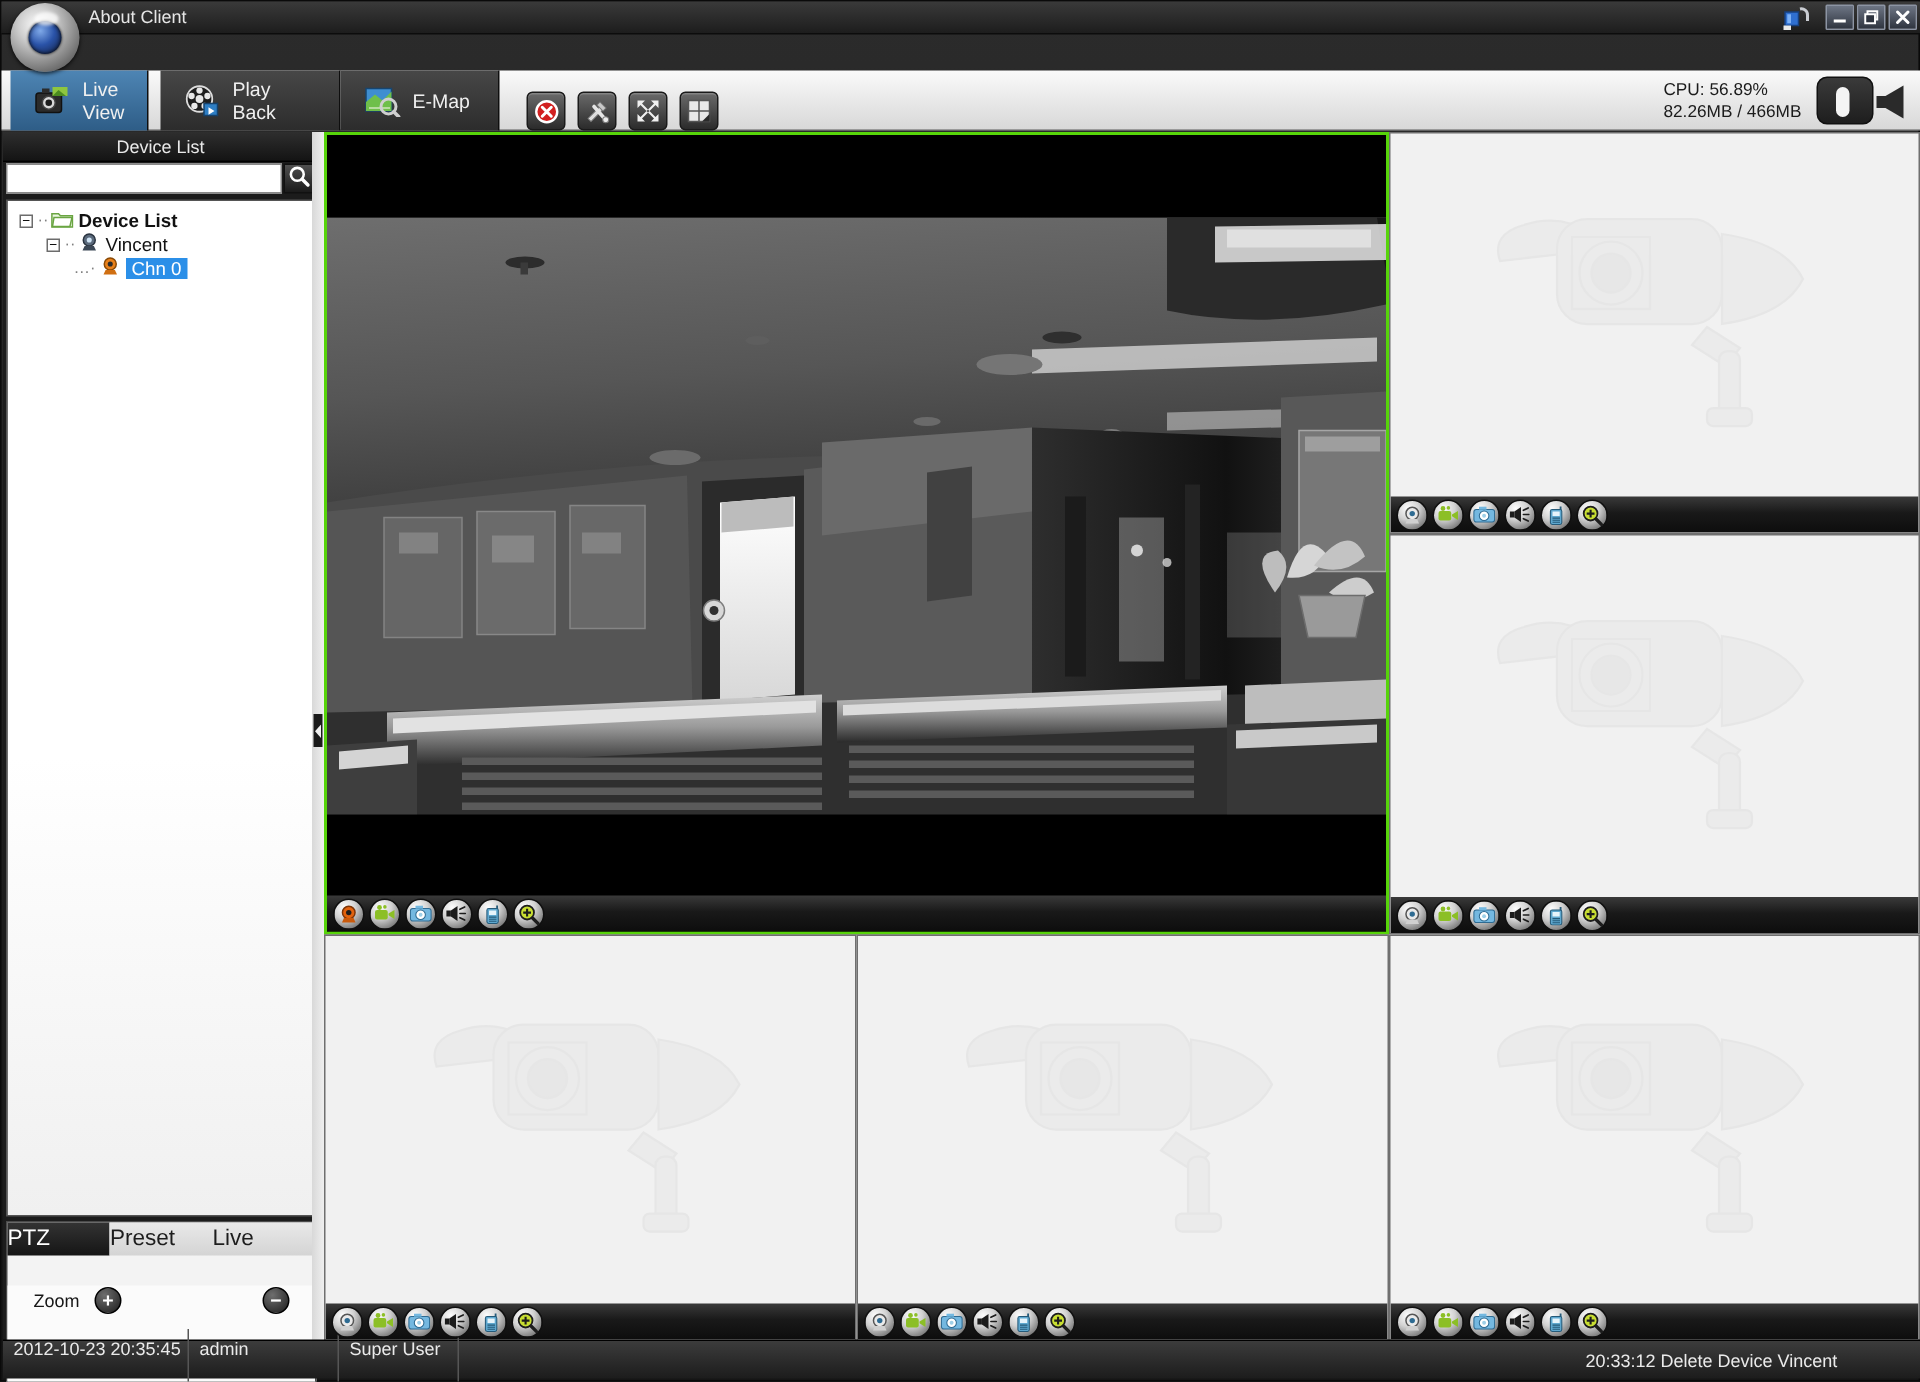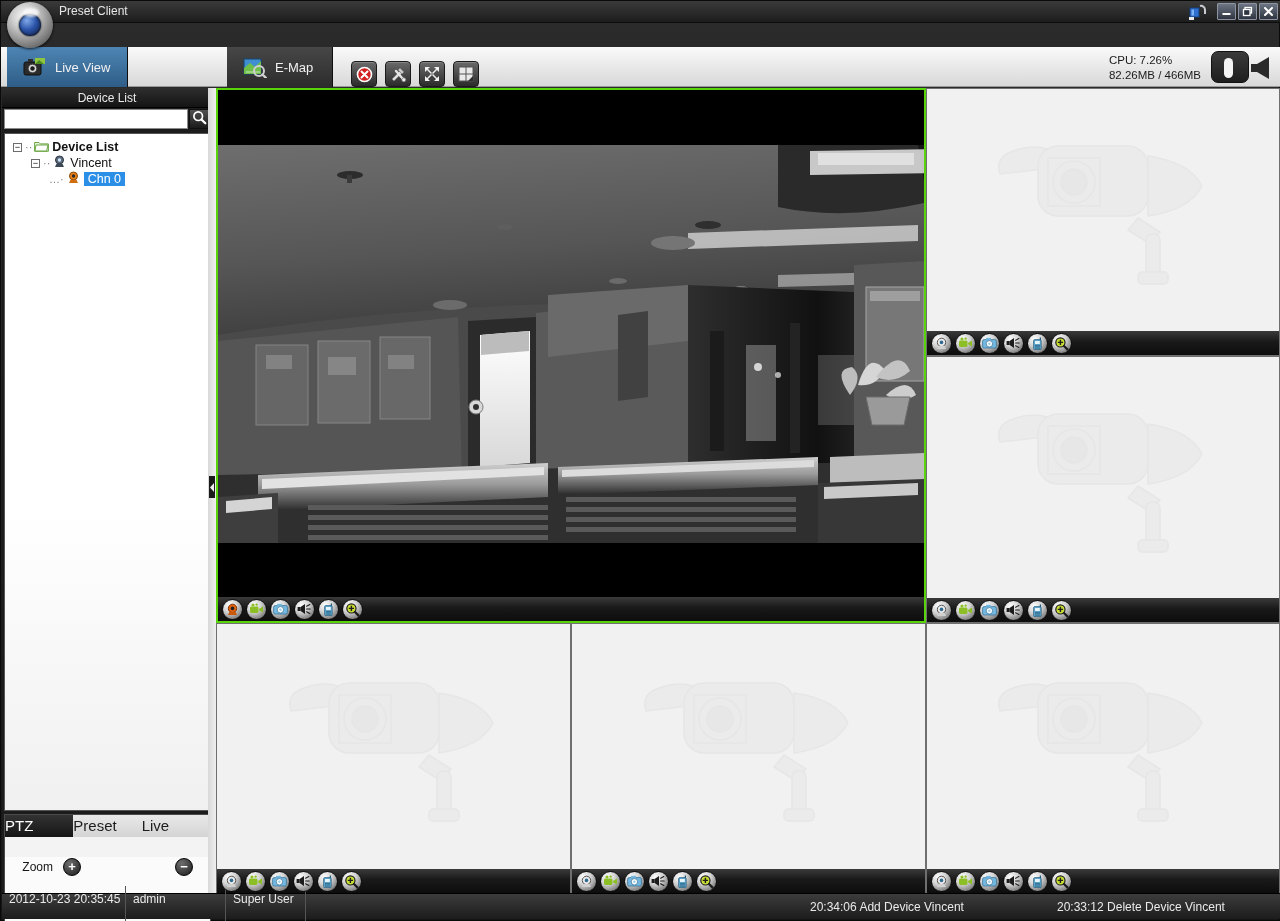--- a/index.html
+++ b/index.html
@@ -230,21 +230,21 @@
   .sb-cell { height: 42px; line-height: 26px; padding: 0 7px; border-right: 1px solid #565656; white-space: nowrap; }
   .sb-cell.nb { border-right: none; }
   .sb-ev { height: 26px; line-height: 26px; padding: 0 7px; white-space: nowrap; }
 </style>
 </head>
 <body>
 
 <div id="app">
 
   <div class="titlebar">
-    <span class="title-text">Preset Client</span>
+    <span class="title-text">About Client</span>
 
     <span class="title-lock">
       <svg width="22" height="18" viewBox="0 0 22 18">
         <path d="M13 3 a4 4 0 0 1 5 4 v4" fill="none" stroke="#c9ccd2" stroke-width="2"></path>
         <rect x="3" y="5" width="9" height="9" fill="#2f6fd0" stroke="#17407f"></rect>
         <rect x="4.5" y="6.5" width="2.5" height="6" fill="#8fc0ff" opacity=".8"></rect>
         <rect x="2" y="14" width="5" height="3" fill="#e9e9e9"></rect>
       </svg>
     </span>
 
@@ -266,34 +266,50 @@
         </svg>
       </div>
     </div>
   </div>
 
   <div class="logo"></div>
 
 
   <div class="tabstrip">
 
-    <div class="tab sel" style="left:6px;width:121px;">
+    <div class="tab sel" style="left:6px;width:92px;">
       <span class="tab-ico">
         <svg width="24" height="22" viewBox="0 0 24 22">
           <rect x="1" y="6" width="17" height="13" rx="2" fill="#2b2b2b" stroke="#111"></rect>
           <circle cx="9.5" cy="12.5" r="4.3" fill="#d9d9d9" stroke="#444"></circle>
           <circle cx="9.5" cy="12.5" r="2.2" fill="#1c1c1c"></circle>
           <rect x="5" y="3" width="5" height="3" fill="#2b2b2b"></rect>
           <path d="M12 2 h10 v6 h-10 z" fill="#8ec63f"></path>
           <path d="M12 8 l4 -4 l5 4 z" fill="#4b8b20"></path>
         </svg>
       </span>
       <span>Live View</span>
     </div>
 
+    <div class="tab unsel" style="left:106px;width:120px;">
+      <span class="tab-ico">
+        <svg width="24" height="22" viewBox="0 0 24 22">
+          <circle cx="10" cy="10" r="8.5" fill="#1e1e1e" stroke="#ddd" stroke-width="1.2"></circle>
+          <circle cx="10" cy="10" r="2.6" fill="#e8e8e8"></circle>
+          <circle cx="10" cy="4.4" r="2.1" fill="#e8e8e8"></circle>
+          <circle cx="15.3" cy="8" r="2.1" fill="#e8e8e8"></circle>
+          <circle cx="13.4" cy="14.6" r="2.1" fill="#e8e8e8"></circle>
+          <circle cx="6.6" cy="14.6" r="2.1" fill="#e8e8e8"></circle>
+          <circle cx="4.7" cy="8" r="2.1" fill="#e8e8e8"></circle>
+          <rect x="13" y="13" width="9" height="8" fill="#2e7ec4" stroke="#15416b"></rect>
+          <path d="M16 15.5 l4 2.5 l-4 2.5 z" fill="#fff"></path>
+        </svg>
+      </span>
+      <span>Play Back</span>
+    </div>
 
     <div class="tab unsel" style="left:226px;width:106px;">
       <span class="tab-ico">
         <svg width="24" height="22" viewBox="0 0 24 22">
           <rect x="1" y="3" width="17" height="15" fill="#3f8ed0" stroke="#17456f"></rect>
           <path d="M1 12 l6 -5 l5 4 l6 -6 v13 h-17 z" fill="#6fbf4a"></path>
           <path d="M3 16 h14" stroke="#cfe6bb" stroke-width="1"></path>
           <circle cx="16" cy="15" r="5" fill="none" stroke="#cfcfcf" stroke-width="2"></circle>
           <path d="M19.5 18.5 l4 4" stroke="#cfcfcf" stroke-width="2.4" stroke-linecap="round"></path>
         </svg>
@@ -328,21 +344,21 @@
     <div class="tbtn2">
       <svg width="18" height="18" viewBox="0 0 18 18">
         <rect x="2" y="2" width="14" height="14" fill="#e9e9e9" stroke="#555"></rect>
         <path d="M9 2 v14 M2 9 h14" stroke="#555" stroke-width="1"></path>
         <path d="M16 11 L16 16 L11 16 z" fill="#2b2b2b"></path>
       </svg>
     </div>
   </div>
 
   <div class="sysinfo">
-    <div>CPU: 7.26%</div>
+    <div>CPU: 56.89%</div>
     <div>82.26MB / 466MB</div>
   </div>
   <div class="volbox"></div>
   <div class="spk">
     <svg width="28" height="30" viewBox="0 0 28 30">
       <path d="M20 4 L20 26 L8 19 L8 11 z" fill="#2a2a2a"></path>
       <rect x="2" y="11" width="7" height="8" fill="#2a2a2a"></rect>
     </svg>
   </div>
 
@@ -967,17 +983,16 @@
         <span class="label"></span>
       </div>
     </div>
   </div>
 
   <div class="statusbar">
     <span class="sb-cell" style="width:124px;">2012-10-23 20:35:45</span>
     <span class="sb-cell" style="width:100px;">admin</span>
     <span class="sb-cell" style="width:80px;">Super User</span>
     <span class="sb-cell nb" style="flex:1;"></span>
-    <span class="sb-ev" style="width:220px;">20:34:06 Add Device Vincent</span>
     <span class="sb-ev" style="width:230px;margin-left:27px;">20:33:12 Delete Device Vincent</span>
   </div>
 
 </div>
 
 </body></html>

